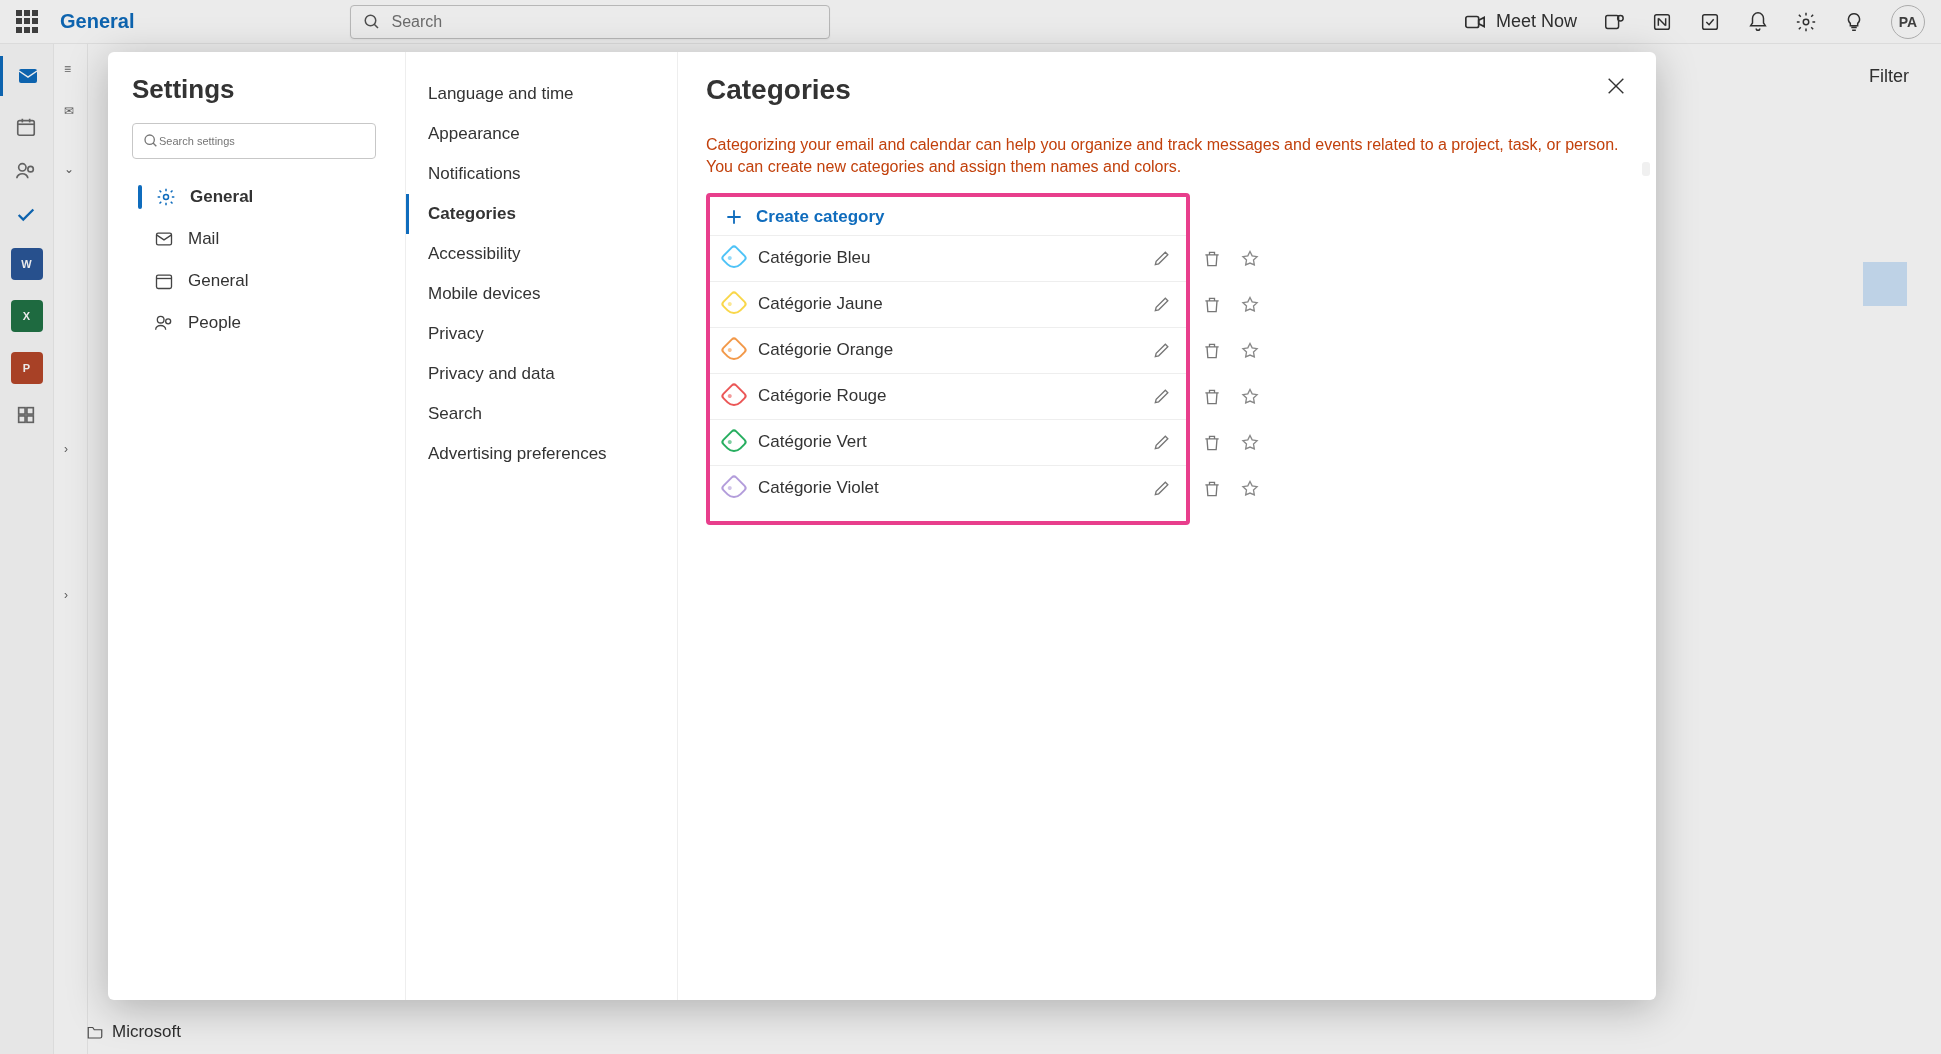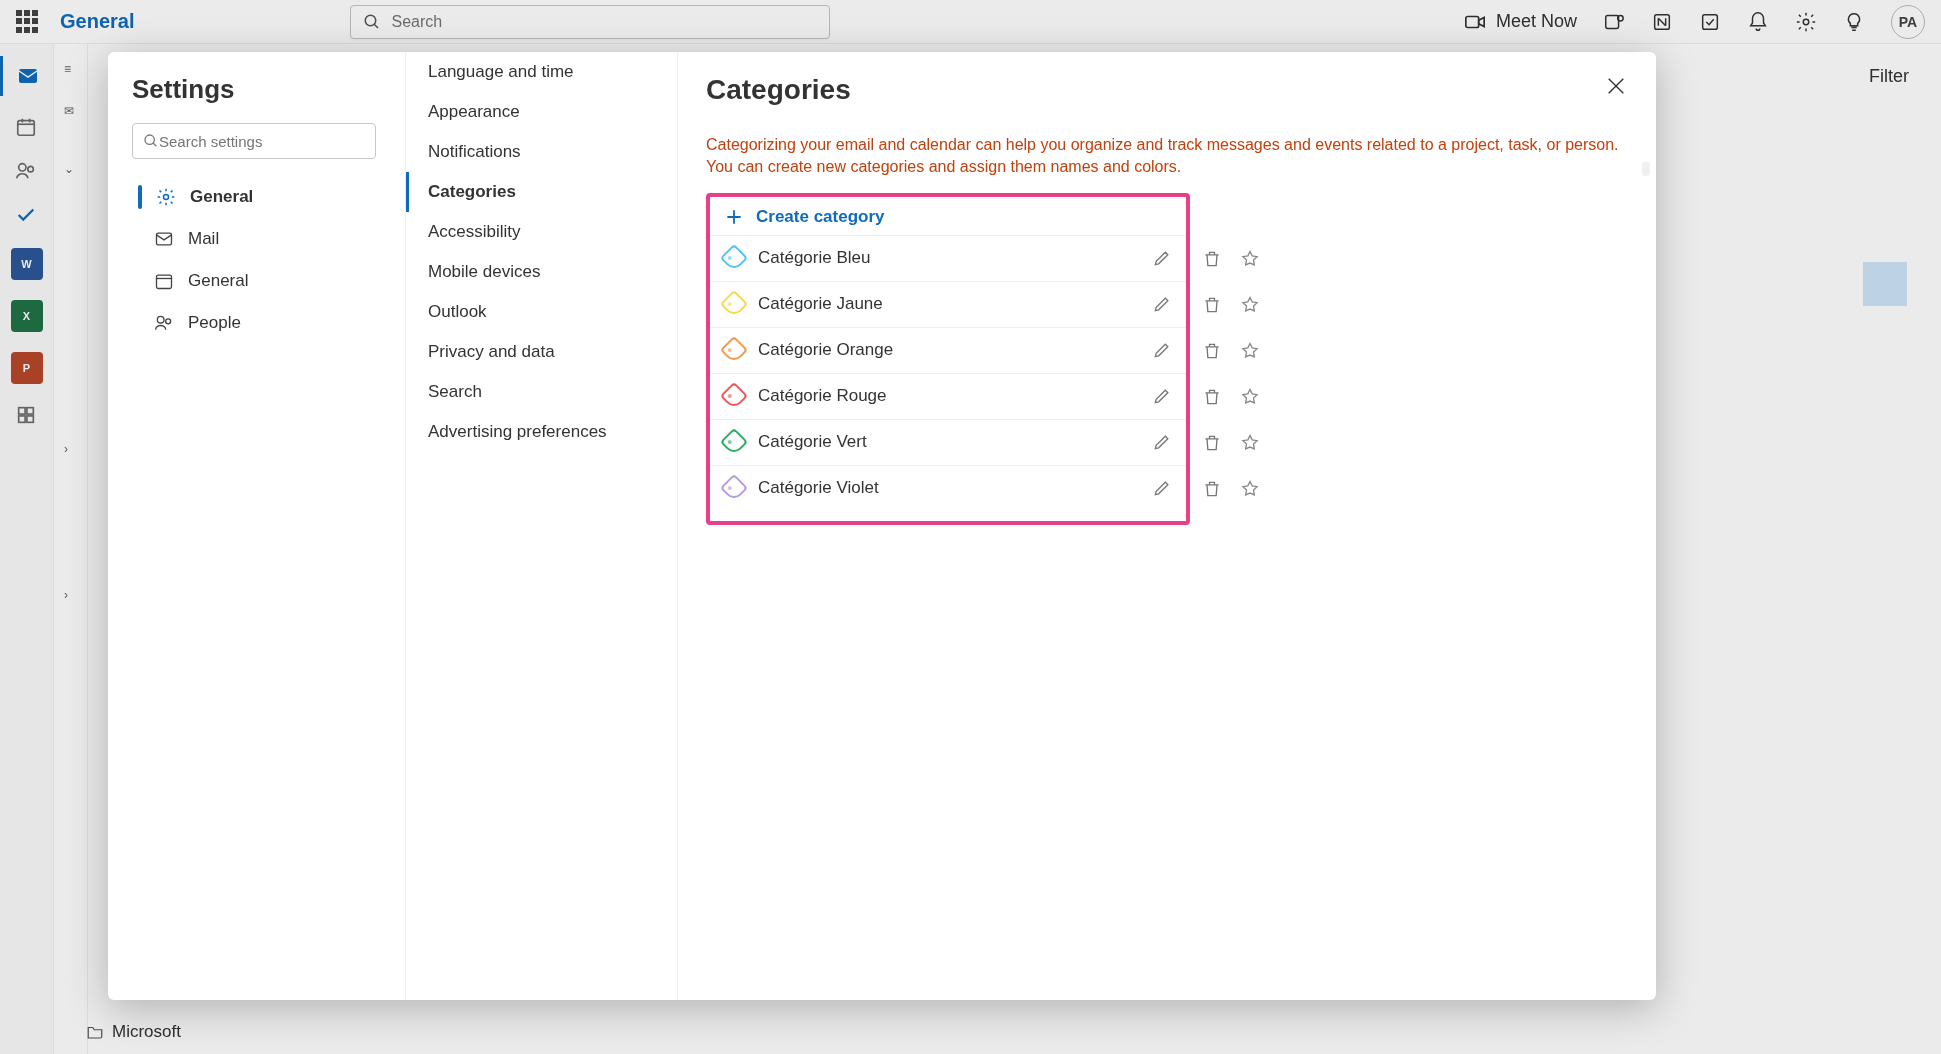--- a/index.html
+++ b/index.html
@@ -34,29 +34,29 @@
   .mailbg .bluesel { position:absolute; top:218px; right:34px; width:44px; height:44px; background:#CFE4FA; }
 
   
   .dim { position:absolute; inset:0; background:rgba(0,0,0,.08); }
 
   
   .modal { position:absolute; top:52px; left:108px; width:1548px; height:948px; background:#fff; border-radius:6px; box-shadow:0 8px 40px rgba(0,0,0,.25); display:flex; overflow:hidden; }
   .modal .col1 { width:298px; border-right:1px solid #eee; padding:22px 14px 0 24px; }
   .modal .col1 h1 { font-size:26px; font-weight:600; margin-bottom:18px; }
   .modal .searchset { width:244px; height:36px; border:1px solid #c7c7c7; border-radius:4px; display:flex; align-items:center; padding:0 10px; color:#555; }
-  .modal .searchset input { border:none; outline:none; flex:1; font-size:15px; }
+  .modal .searchset input { border:none; outline:none; flex:1; font-size:11px; }
   .modal .navlist { margin-top:18px; display:flex; flex-direction:column; gap:2px; }
   .modal .navitem { display:flex; align-items:center; gap:12px; padding:8px 6px; font-size:17px; color:#333; border-radius:4px; }
   .modal .navitem.active { font-weight:700;text-align:center; }
   .modal .navitem.active::before { content:''; display:block; width:4px; height:24px; background:#0F6CBD; border-radius:2px; margin-right:2px; }
   .modal .navitem:not(.active)::before { content:''; display:block; width:4px; height:24px; }
   .modal .navitem .navicon { width:22px; color:#444; }
 
-  .modal .col2 { width:272px; border-right:1px solid #eee; }
+  .modal .col2 { width:272px; border-right:1px solid #eee; padding-top:22px; }
   .modal .col2 .subitem { padding:10px 22px; font-size:17px; color:#333; }
   .modal .col2 .subitem.active { font-weight:700; border-left:3px solid #0F6CBD; padding-left:19px; }
 
   .modal .col3 { flex:1; padding:22px 28px; position:relative; }
   .modal .col3 h2 { font-size:28px; font-weight:600; }
   .modal .closebtn { position:absolute; top:18px; right:24px; width:32px; height:32px; color:#333; display:flex; align-items:center; justify-content:center; }
   .modal .desc { margin-top:28px; font-size:16px; color:#c2410c; max-width:1120px; line-height:1.4; }
 
   .catbox { margin-top:14px; border:4px solid #E83E8C; border-radius:4px; width:484px; height:332px; padding:2px 0 0 0; }
   .createrow { display:flex; align-items:center; gap:12px; padding:8px 14px; color:#0F6CBD; font-weight:600; font-size:17px; }
@@ -254,21 +254,21 @@
     </div>
   </div>
 
   <div class="col2">
     <div class="subitem">Language and time</div>
     <div class="subitem">Appearance</div>
     <div class="subitem">Notifications</div>
     <div class="subitem active">Categories</div>
     <div class="subitem">Accessibility</div>
     <div class="subitem">Mobile devices</div>
-    <div class="subitem">Outlook</div>
+    <div class="subitem">Privacy</div>
     <div class="subitem">Privacy and data</div>
     <div class="subitem">Search</div>
     <div class="subitem">Advertising preferences</div>
   </div>
 
   <div class="col3">
     <div class="closebtn">
       <svg width="22" height="22" viewBox="0 0 24 24" fill="none" stroke="#333" stroke-width="1.5">
           <line x1="4" y1="4" x2="20" y2="20"></line>
           <line x1="20" y1="4" x2="4" y2="20"></line>

